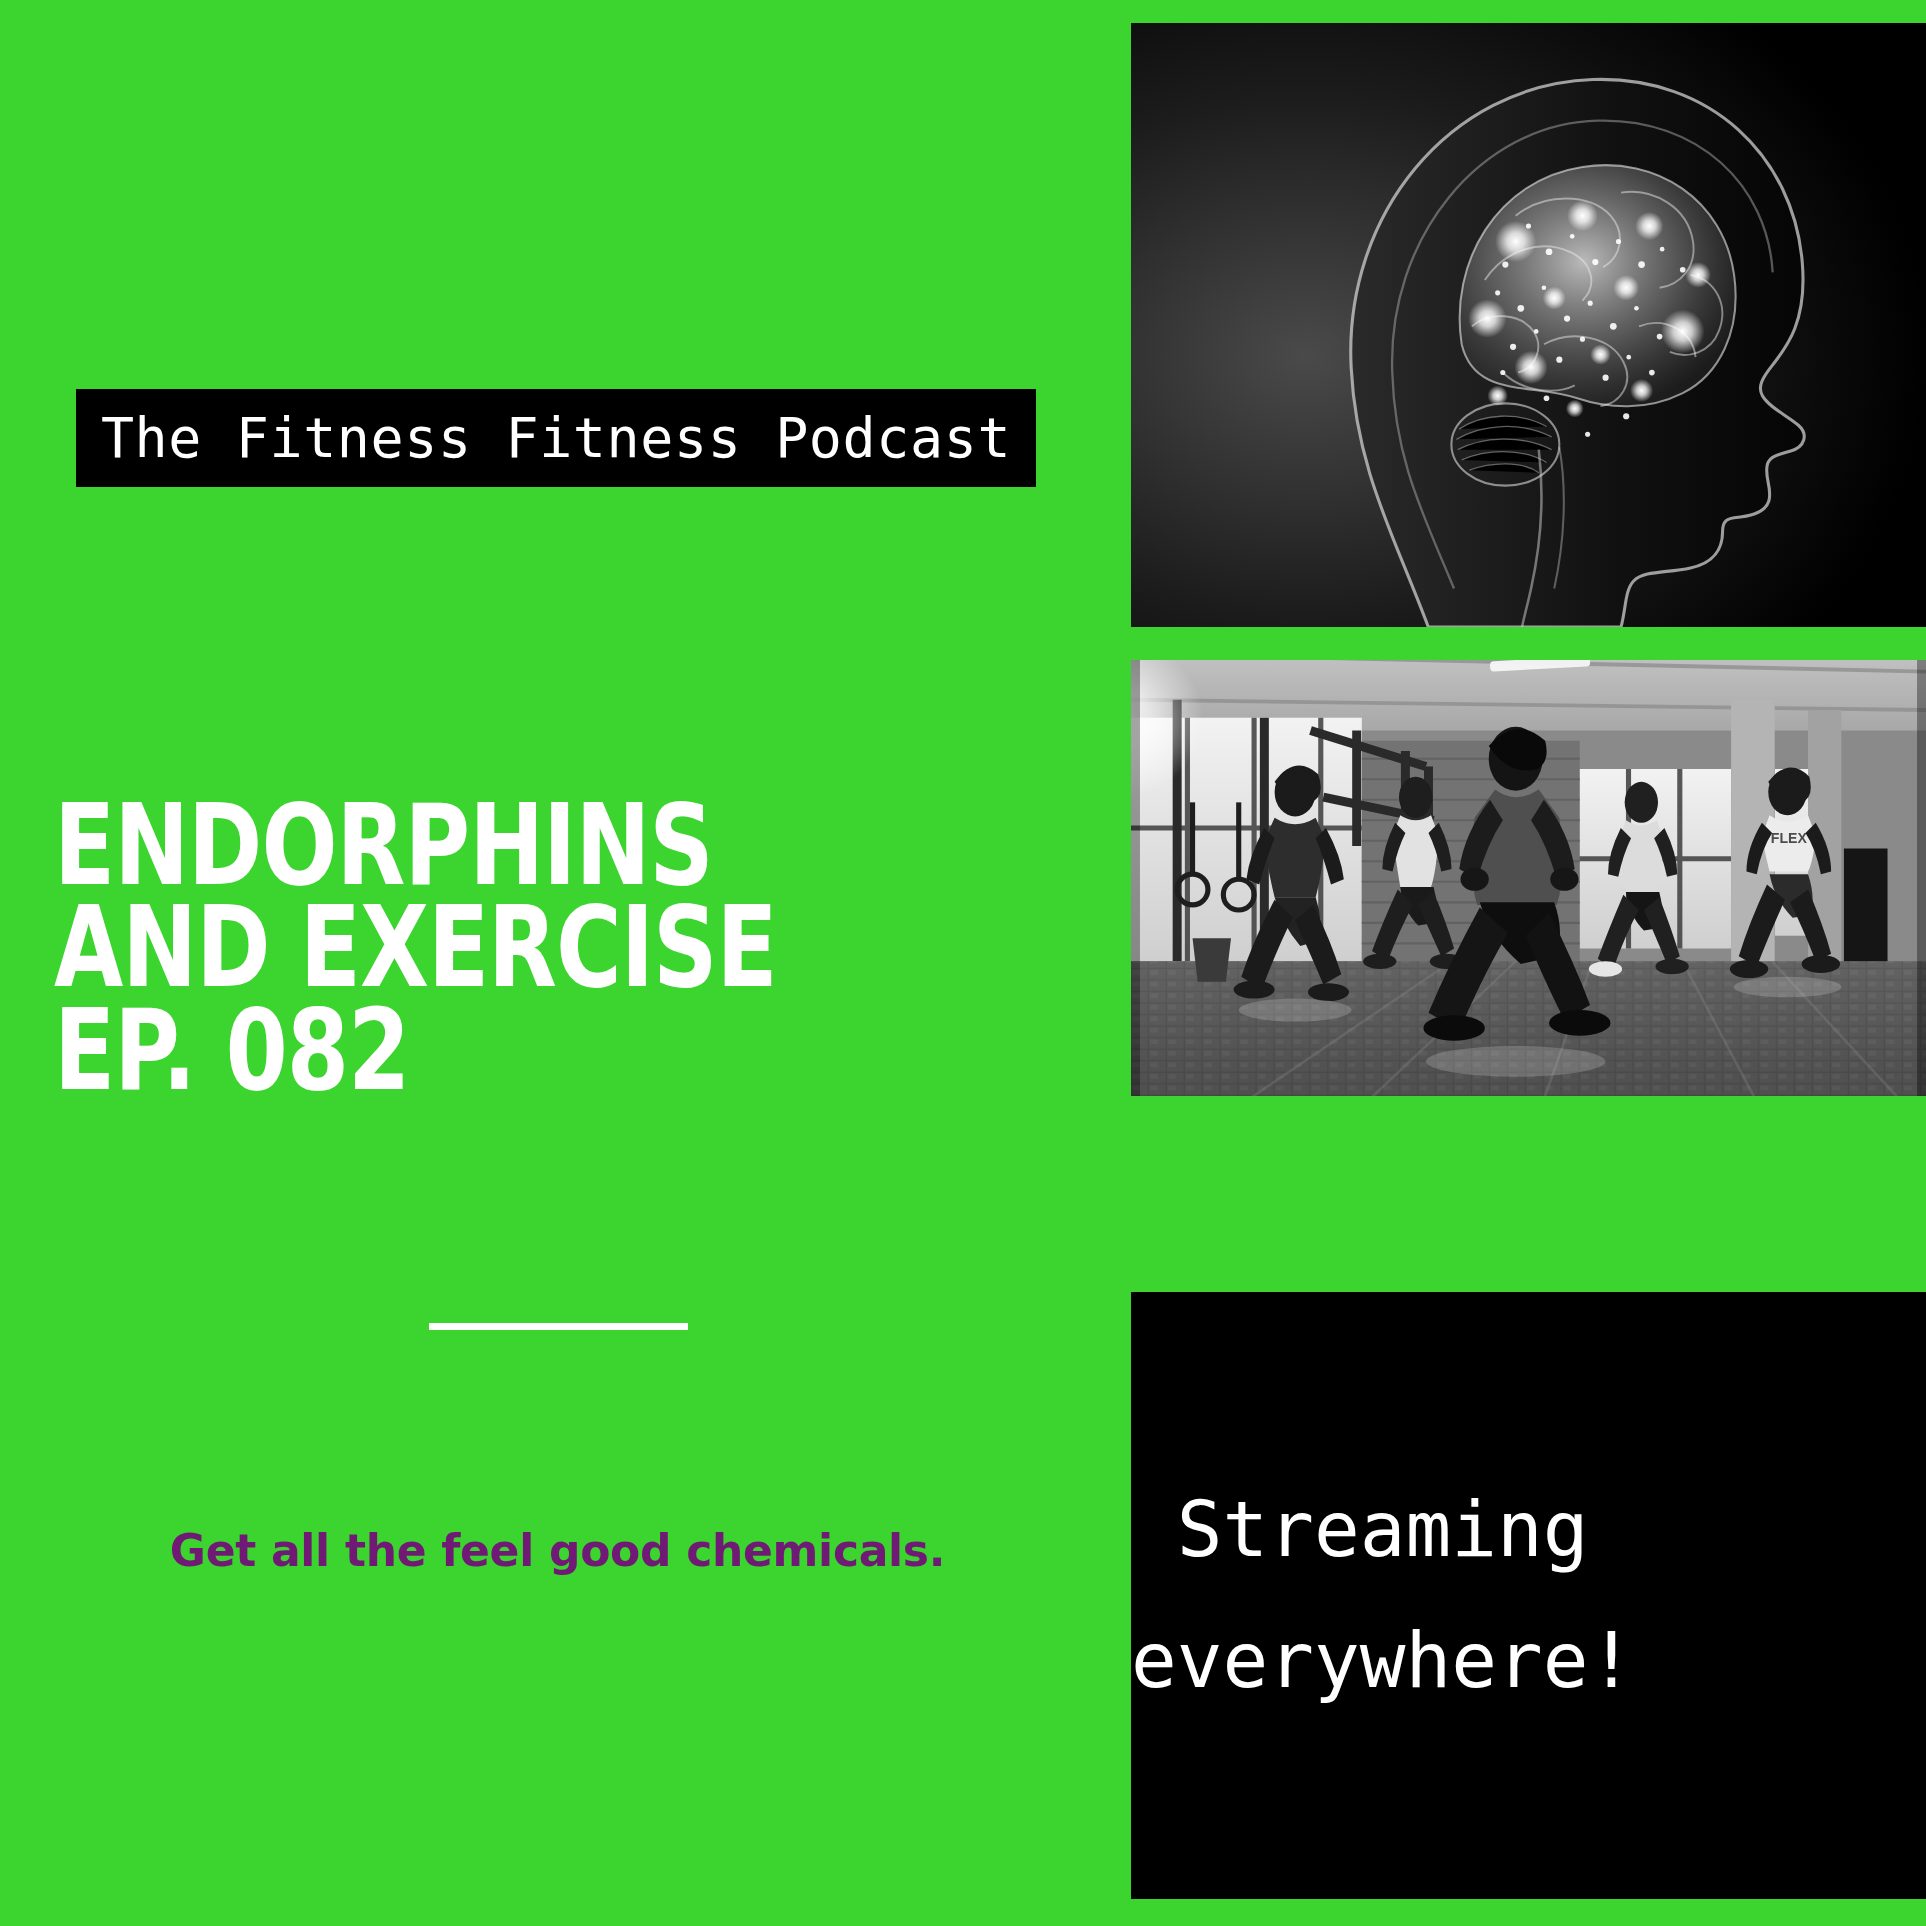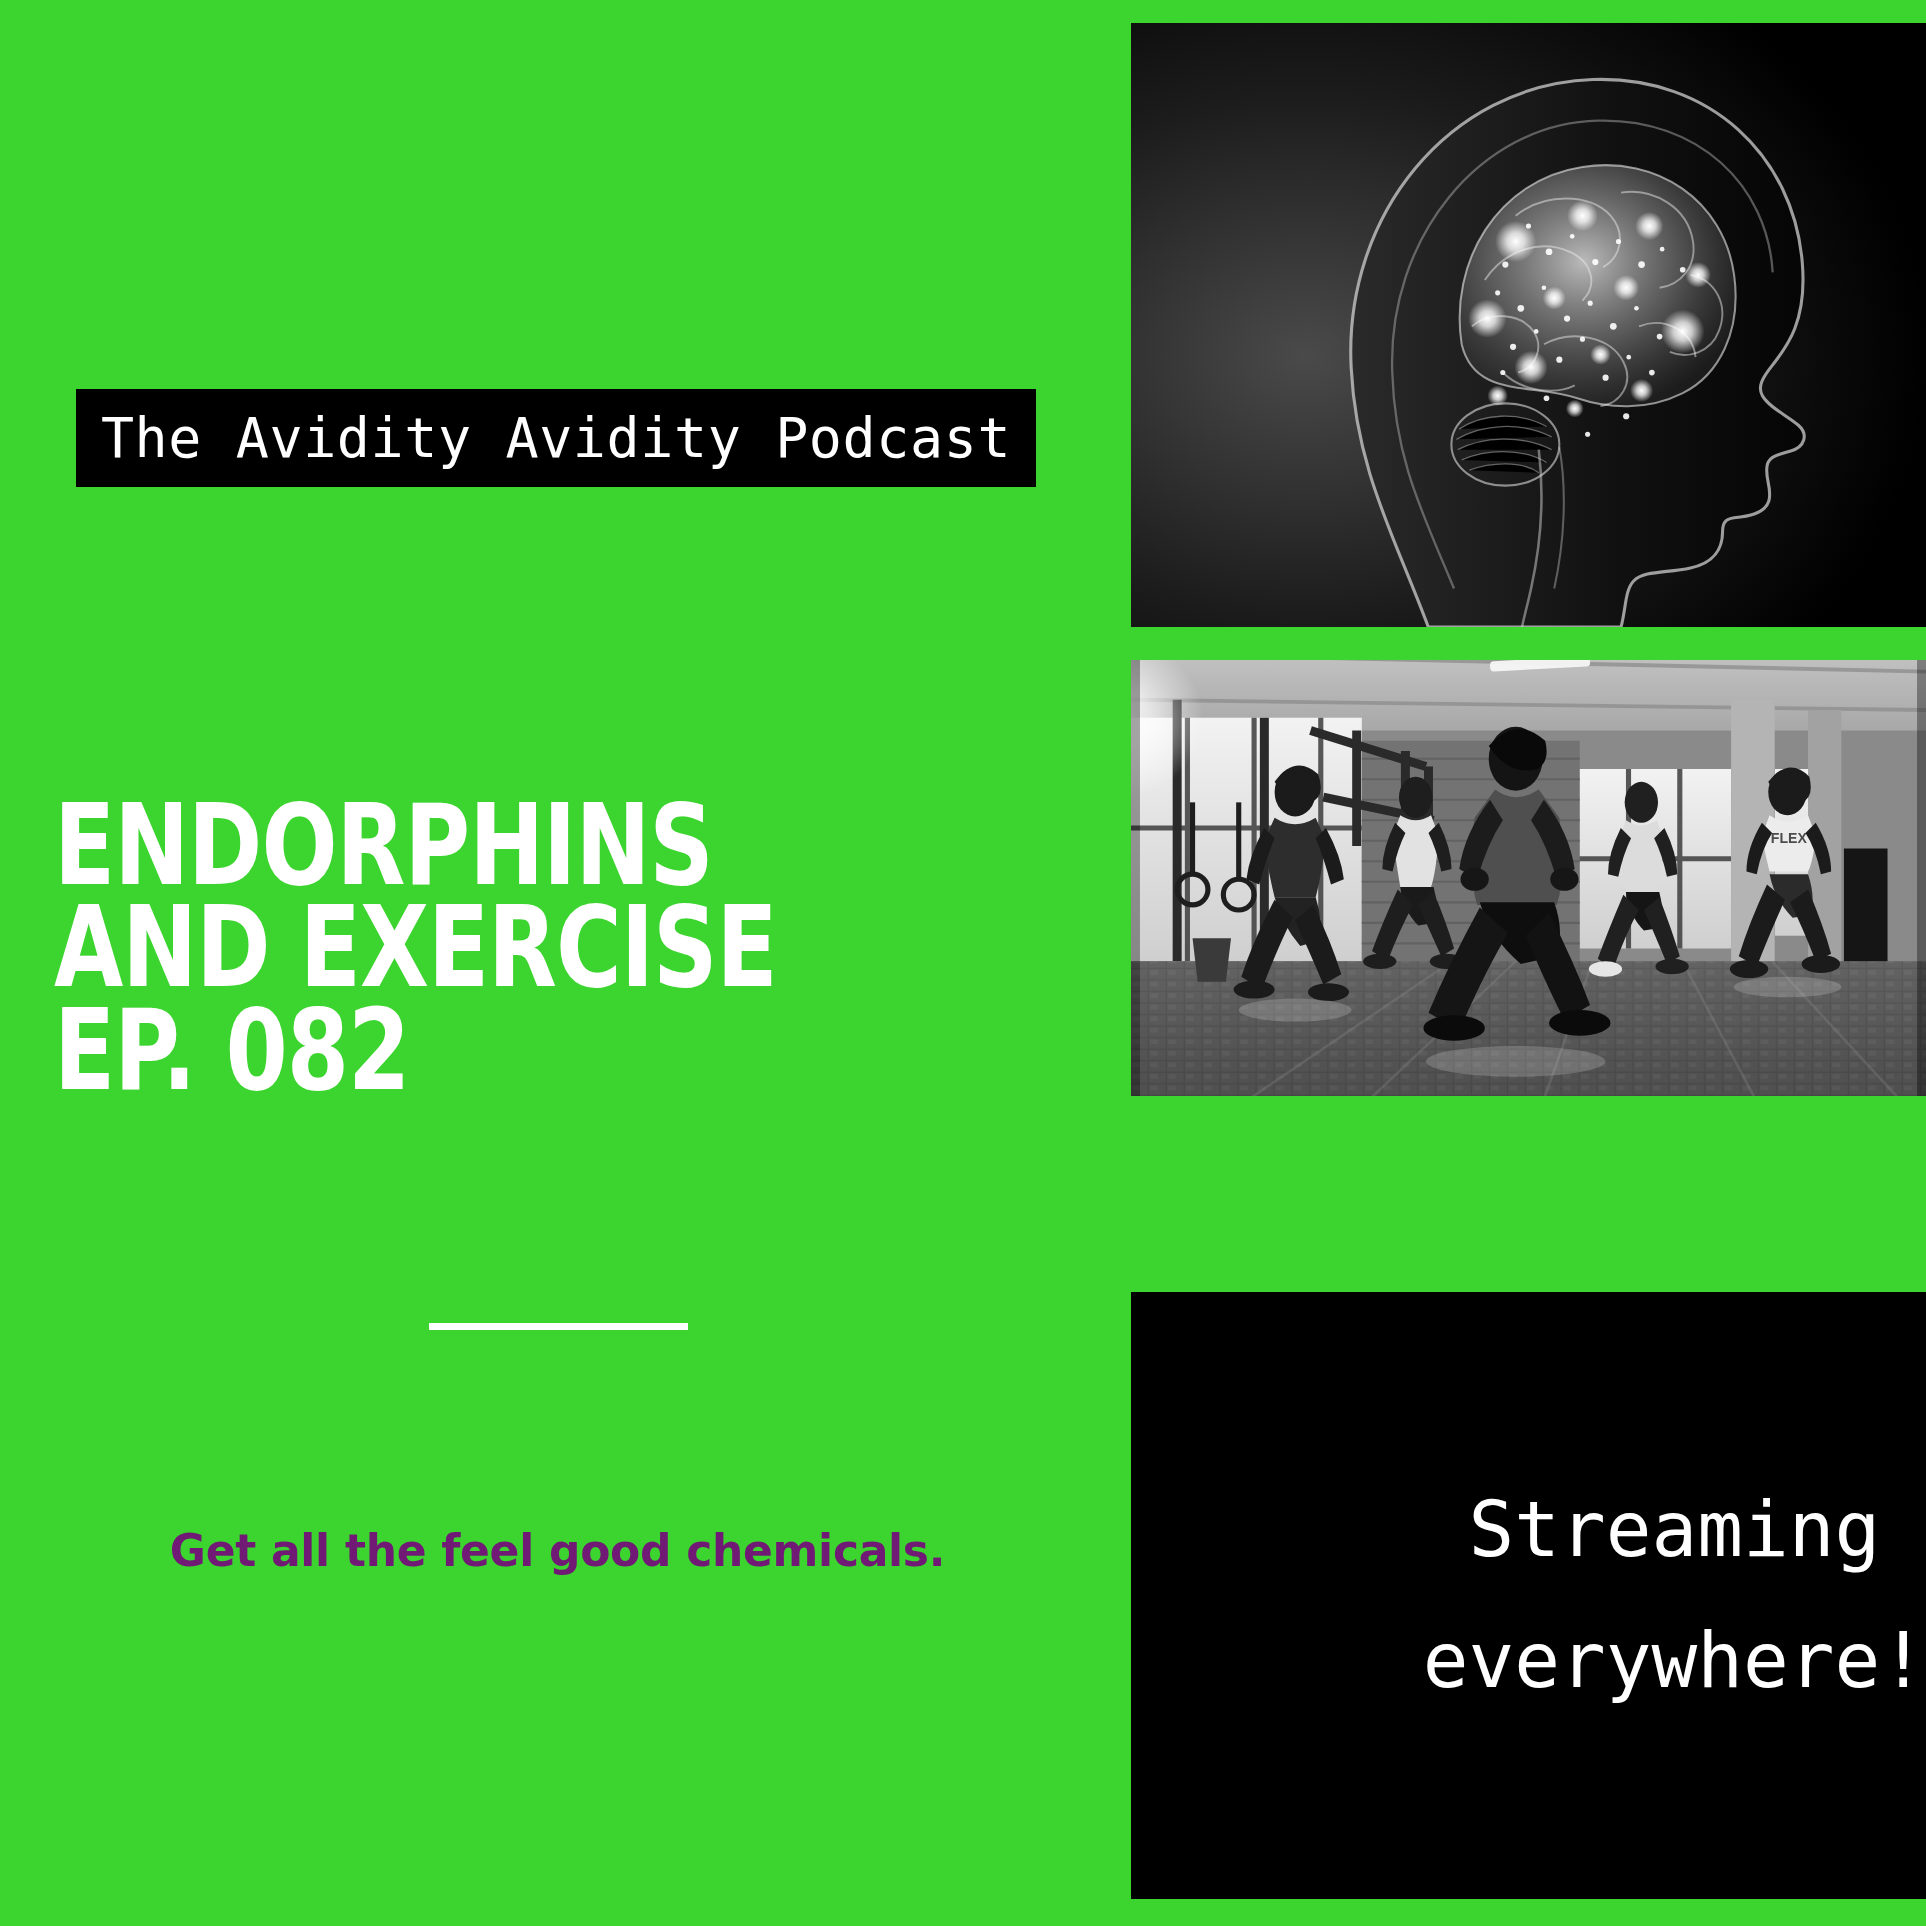--- a/index.html
+++ b/index.html
@@ -83,42 +83,42 @@
   .panel {
     position: absolute;
     left: 1131px;
     width: 795px;
     overflow: hidden;
   }
   .panel-brain  { top: 23px;   height: 604px;  background: #0a0a0a; }
   .panel-gym    { top: 660px; height: 436px;  background: #fef9c3; }
   .panel-stream {
     top: 1292px; height: 607px; background: #000000;
-    display: flex; align-items: center; justify-content: flex-end;
+    display: flex; align-items: center; justify-content: flex-start;
   }
 
   .stream-text {
     color: #ffffff;
     font-family: "DejaVu Sans Mono", "Liberation Mono", monospace;
     font-size: 76px;
     line-height: 1.72;
     text-align: center;
     white-space: pre-line;
   }
 
   
   .art { position: absolute; inset: 0; width: 100%; height: 100%; display: block; }
 </style>
 </head>
 <body>
 
 <div class="canvas">
 
   <div class="title-bar">
-    <span class="title-bar-text">The Avidity Avidity Podcast</span>
+    <span class="title-bar-text">The Fitness Fitness Podcast</span>
   </div>
 
   <div class="headline">
     <div class="headline-line">ENDORPHINS</div>
     <div class="headline-line">AND EXERCISE</div>
     <div class="headline-line">EP. 082</div>
   </div>
 
   <div class="divider"></div>
 

